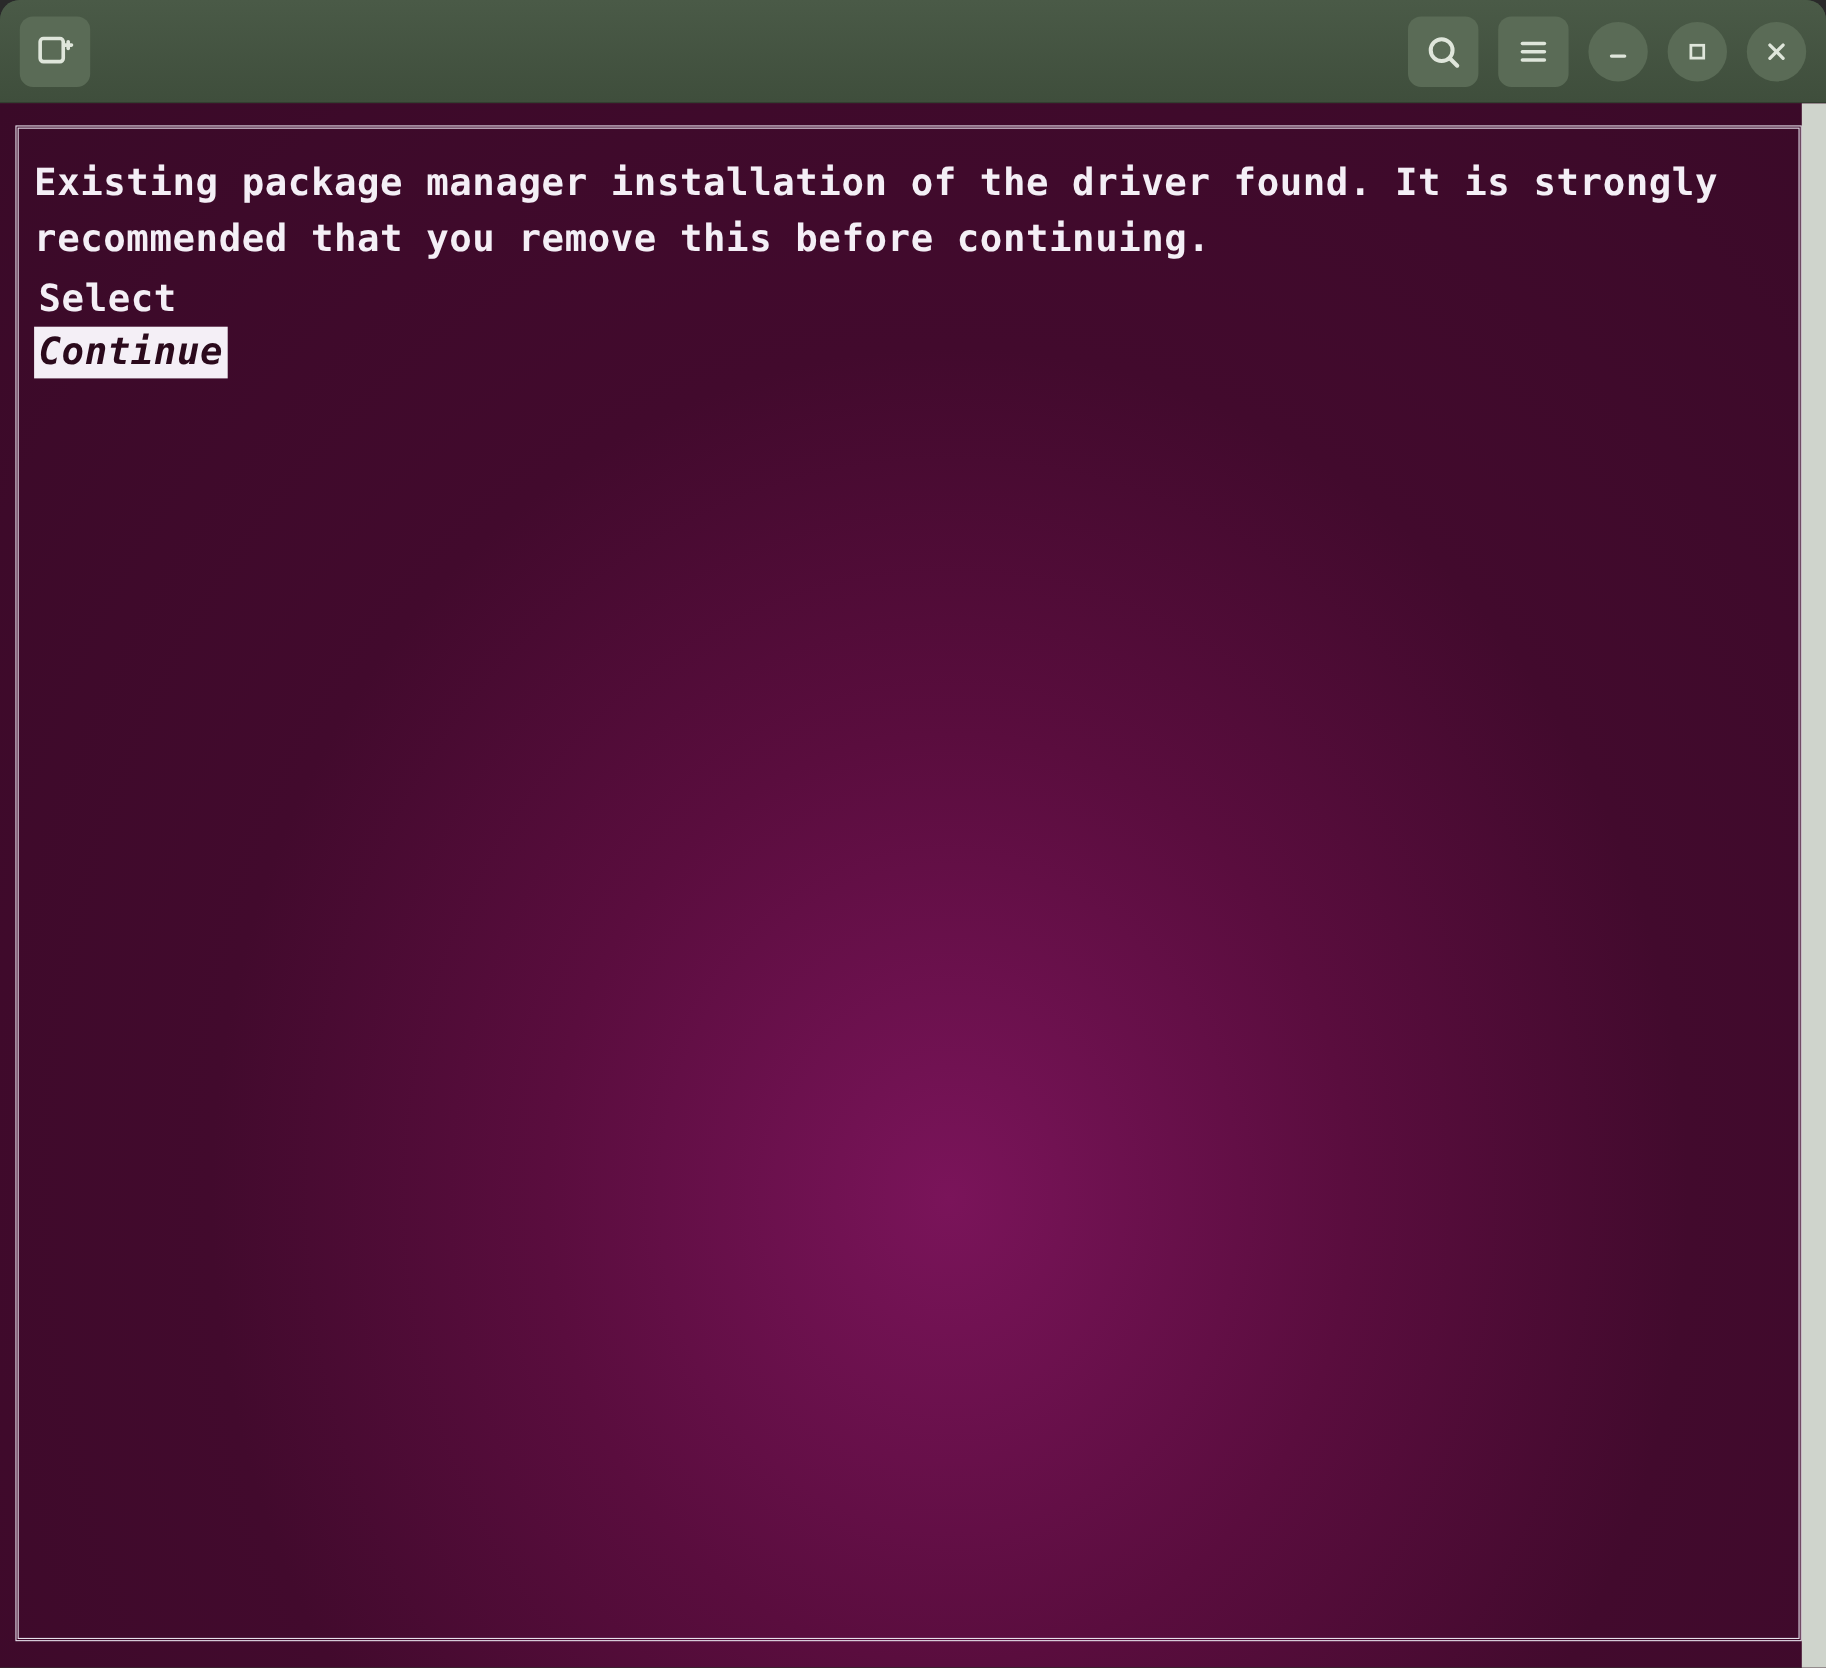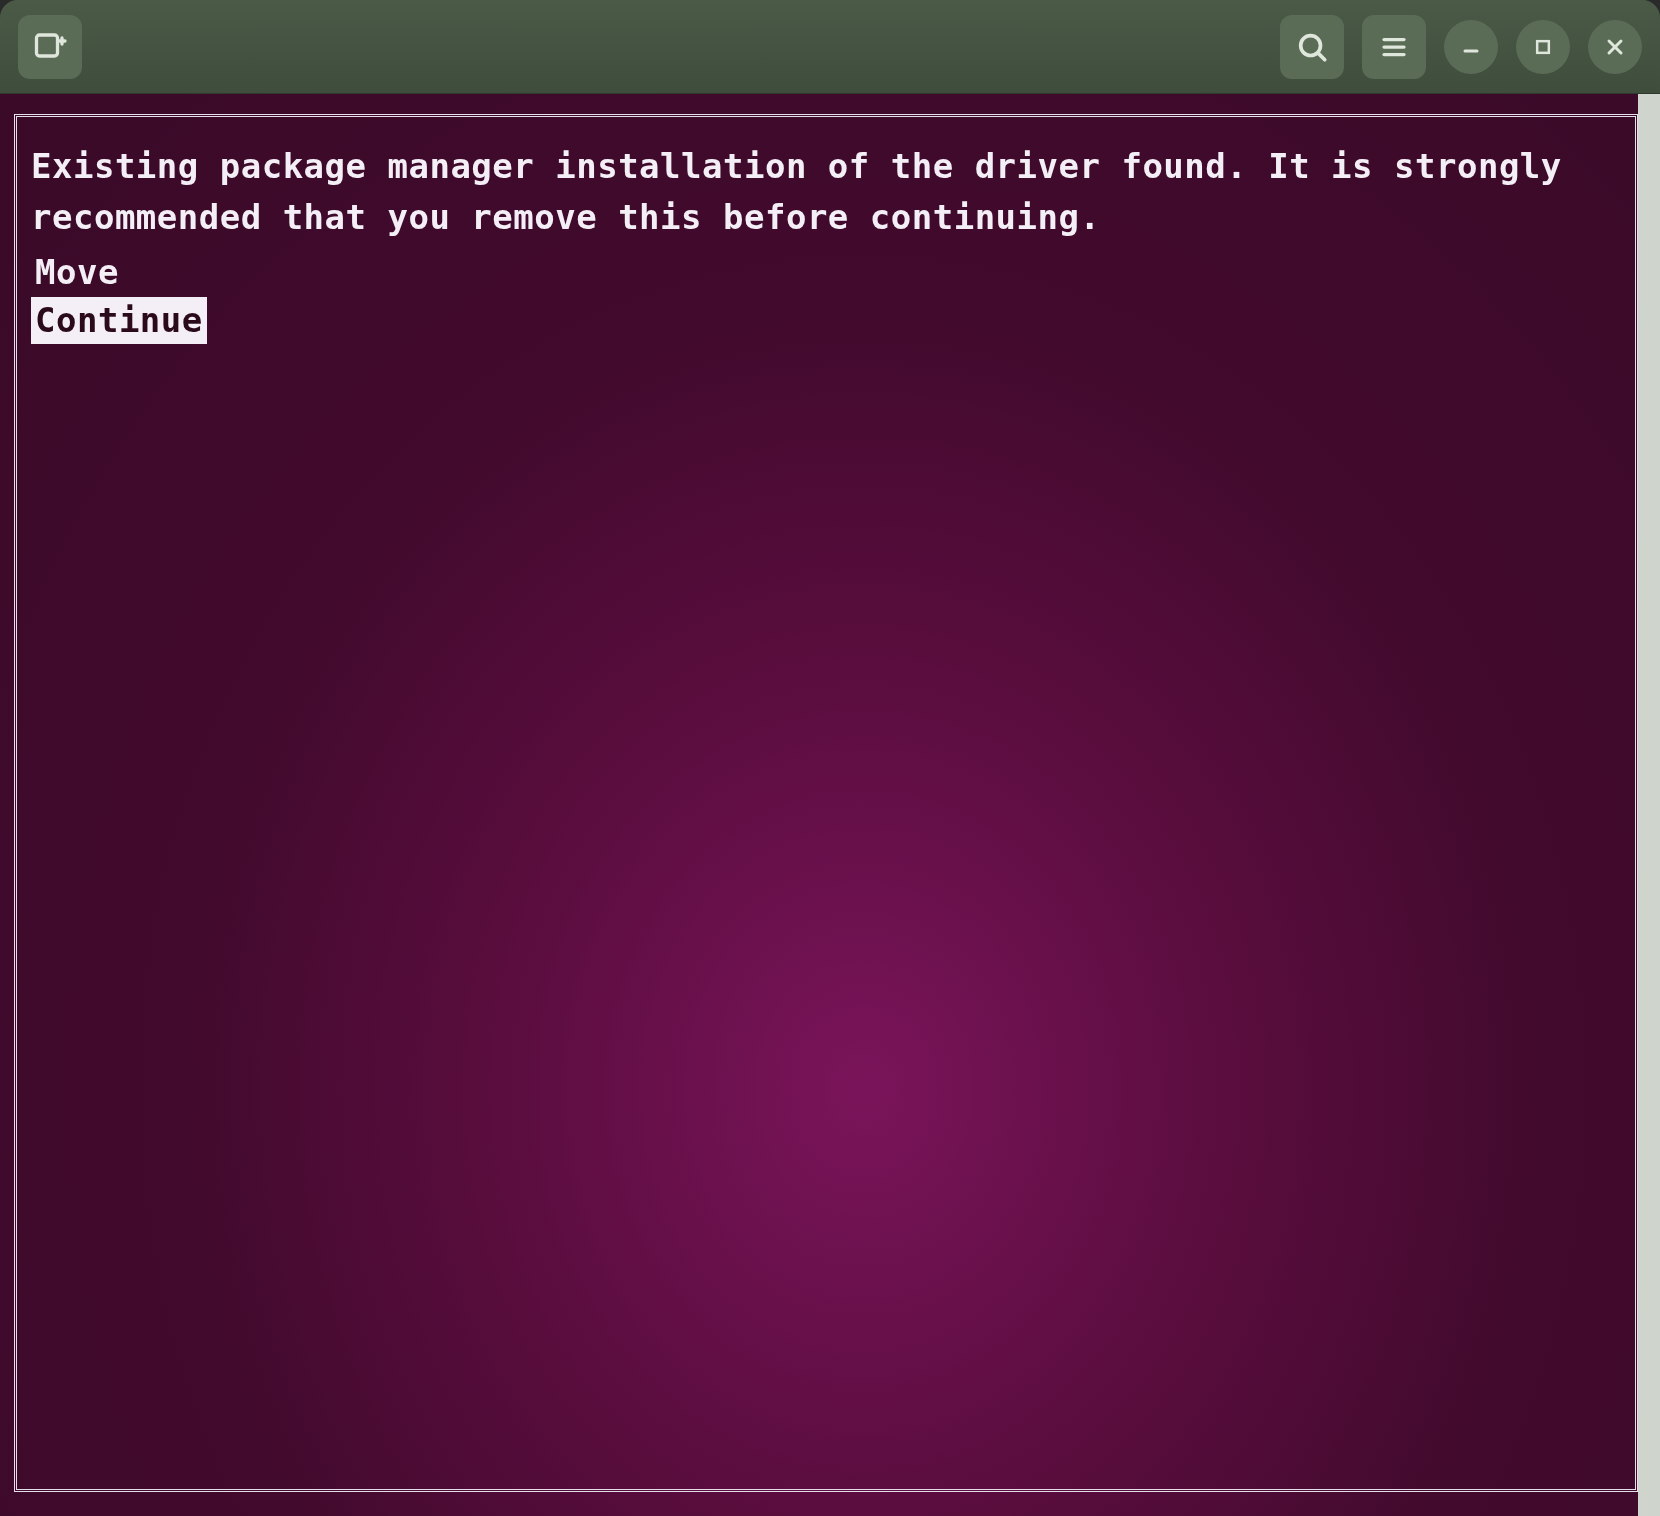--- a/index.html
+++ b/index.html
@@ -104,20 +104,21 @@
       font-weight: bold;
       letter-spacing: 0.5px;
       padding: 0 4px;
     }
     .menu-item.inactive {
       color: #f4eff6;
     }
     .menu-item.selected {
       background: #f4eff6;
       color: #2b0a1c;
+      font-style: italic;
     }
     .hint-bar {
       position: absolute;
       left: 14px;
       bottom: 6px;
       color: #f4eff6;
       font-size: 34px;
       font-weight: bold;
       letter-spacing: 0.5px;
     }
@@ -195,21 +196,21 @@
     </div>
   </div>
 
   <div class="body-wrap">
     <div class="terminal-outer">
       <div class="terminal-frame">
         <div class="terminal-text">Existing package manager installation of the driver found. It is strongly recommended that you remove this before continuing.</div>
 
         <div class="menu-list">
           <div>
-            <span class="menu-item inactive">Move</span>
+            <span class="menu-item inactive">Select</span>
           </div>
           <div>
             <span class="menu-item selected">Continue</span>
           </div>
         </div>
 
       </div>
     </div>
   </div>
 

